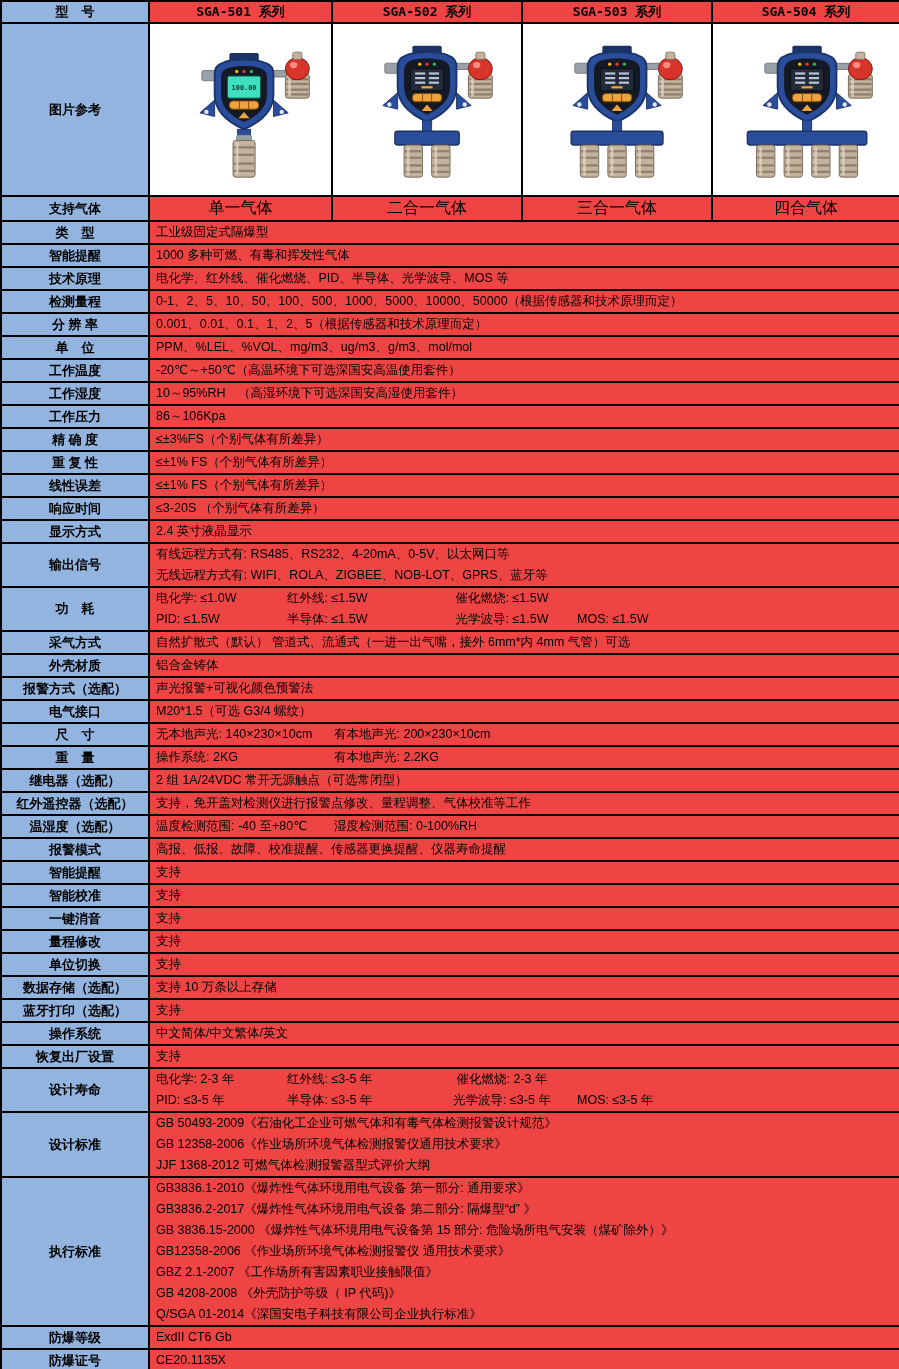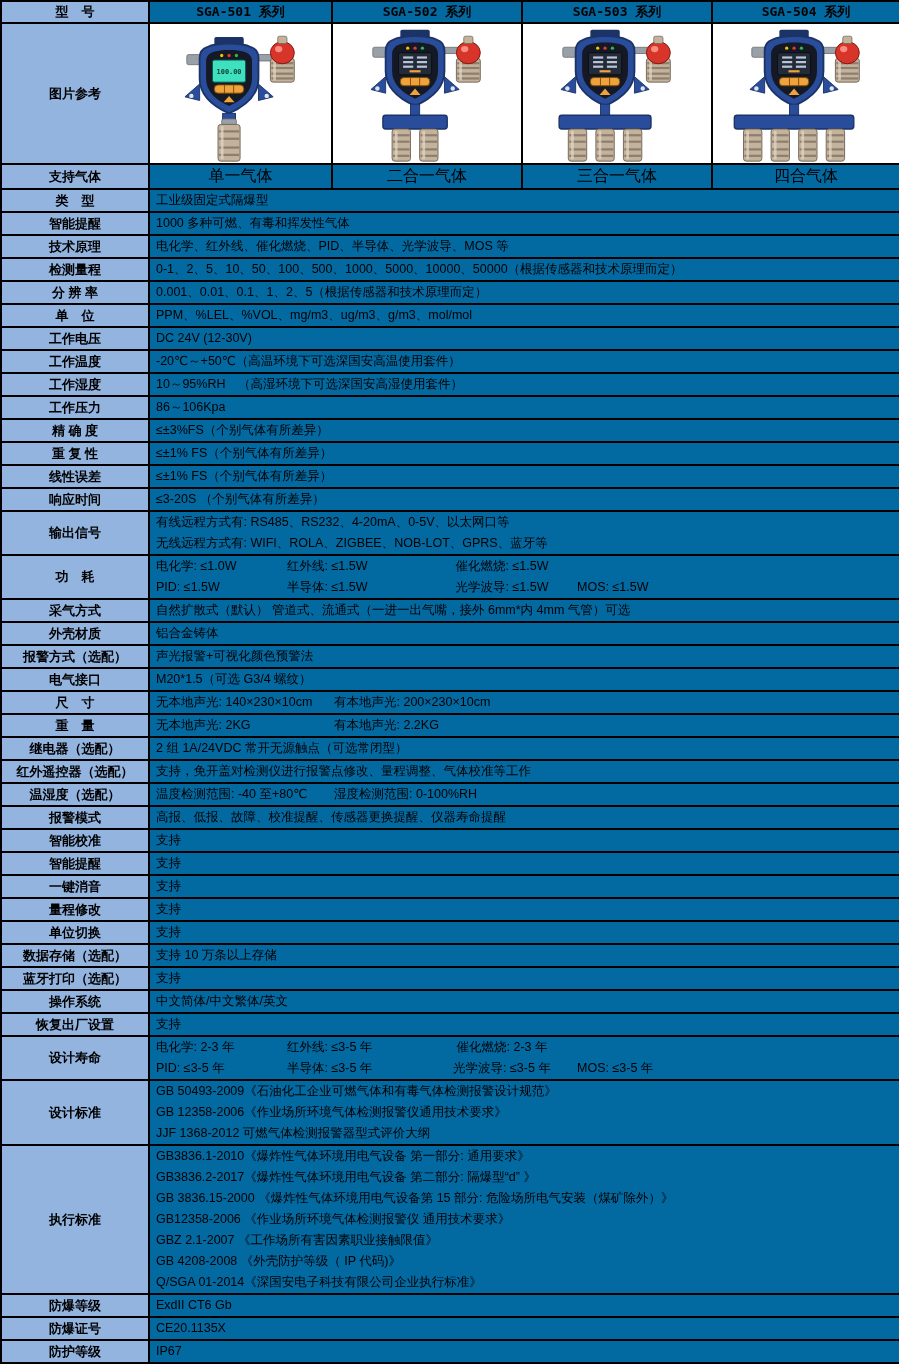--- a/index.html
+++ b/index.html
@@ -1,23 +1,23 @@
 <!DOCTYPE html>
 <html><head>
 <meta charset="utf-8">
 <style>
   html,body{margin:0;padding:0;background:#fff;}
   .page{width:899px;font-family:"Liberation Sans","DejaVu Sans",sans-serif;color:#000;}
   table{border-collapse:collapse;width:899px;table-layout:fixed;}
   td,th{border:2px solid #000;overflow:hidden;vertical-align:middle;}
   th.lbl{background:#92B4DF;font-weight:bold;font-size:13px;text-align:center;padding:0 3px;margin-top:40px;}
-  td{background:#0369a1;font-size:12.5px;}
+  td{background:#ef4444;font-size:12.5px;}
   tr.h-header th,tr.h-header td{height:18px;}
   td.model-cell{font-weight:bold;text-align:center;font-size:13px;font-family:"DejaVu Sans Mono","Liberation Sans",sans-serif;}
-  tr.h-image td.img-cell{background:#FFFFFF;height:139px;padding:0;}
+  tr.h-image td.img-cell{background:#FFFFFF;height:139px;padding:16px;}
   tr.h-gas td{text-align:center;height:18px;font-size:16px;}
   tr.spec th,tr.spec td.val{height:19px;}
   td.val{padding:0 4px 0 6px;text-align:left;}
   .line{height:21px;line-height:21px;white-space:nowrap;text-decoration:underline;}
   .seg{display:inline-block;}
   .line.pair .seg:first-child{min-width:178px;}
   .line.cols .seg:nth-child(1){min-width:131px;}
   .line.cols .seg:nth-child(2){min-width:140px;}
   .line.cols .seg:nth-child(3){min-width:150px;text-align:center;}
   svg{display:block;margin:2px auto 0 auto;}
@@ -300,26 +300,20 @@
             <div class="line"><span class="seg">0.001、0.01、0.1、1、2、5（根据传感器和技术原理而定）</span></div>
           </td>
         </tr>
         <tr class="spec">
           <th class="lbl">单　位</th>
           <td class="val" colspan="4">
             <div class="line"><span class="seg">PPM、%LEL、%VOL、mg/m3、ug/m3、g/m3、mol/mol</span></div>
           </td>
         </tr>
         <tr class="spec">
-          <th class="lbl">工作电压</th>
-          <td class="val" colspan="4">
-            <div class="line"><span class="seg">DC 24V (12-30V)</span></div>
-          </td>
-        </tr>
-        <tr class="spec">
           <th class="lbl">工作温度</th>
           <td class="val" colspan="4">
             <div class="line"><span class="seg">-20℃～+50℃（高温环境下可选深国安高温使用套件）</span></div>
           </td>
         </tr>
         <tr class="spec">
           <th class="lbl">工作湿度</th>
           <td class="val" colspan="4">
             <div class="line"><span class="seg">10～95%RH　（高湿环境下可选深国安高湿使用套件）</span></div>
           </td>
@@ -345,20 +339,26 @@
         <tr class="spec">
           <th class="lbl">线性误差</th>
           <td class="val" colspan="4">
             <div class="line"><span class="seg">≤±1% FS（个别气体有所差异）</span></div>
           </td>
         </tr>
         <tr class="spec">
           <th class="lbl">响应时间</th>
           <td class="val" colspan="4">
             <div class="line"><span class="seg">≤3-20S （个别气体有所差异）</span></div>
+          </td>
+        </tr>
+        <tr class="spec">
+          <th class="lbl">显示方式</th>
+          <td class="val" colspan="4">
+            <div class="line"><span class="seg">2.4 英寸液晶显示</span></div>
           </td>
         </tr>
         <tr class="spec">
           <th class="lbl">输出信号</th>
           <td class="val" colspan="4">
             <div class="line"><span class="seg">有线远程方式有: RS485、RS232、4-20mA、0-5V、以太网口等</span></div>
             <div class="line"><span class="seg">无线远程方式有: WIFI、ROLA、ZIGBEE、NOB-LOT、GPRS、蓝牙等</span></div>
           </td>
         </tr>
         <tr class="spec">
@@ -394,21 +394,21 @@
         </tr>
         <tr class="spec">
           <th class="lbl">尺　寸</th>
           <td class="val" colspan="4">
             <div class="line pair"><span class="seg">无本地声光: 140×230×10cm</span><span class="seg">有本地声光: 200×230×10cm</span></div>
           </td>
         </tr>
         <tr class="spec">
           <th class="lbl">重　量</th>
           <td class="val" colspan="4">
-            <div class="line pair"><span class="seg">无本地声光: 2KG</span><span class="seg">有本地声光: 2.2KG</span></div>
+            <div class="line pair"><span class="seg">操作系统: 2KG</span><span class="seg">有本地声光: 2.2KG</span></div>
           </td>
         </tr>
         <tr class="spec">
           <th class="lbl">继电器（选配）</th>
           <td class="val" colspan="4">
             <div class="line"><span class="seg">2 组 1A/24VDC 常开无源触点（可选常闭型）</span></div>
           </td>
         </tr>
         <tr class="spec">
           <th class="lbl">红外遥控器（选配）</th>
@@ -422,27 +422,27 @@
             <div class="line pair"><span class="seg">温度检测范围: -40 至+80℃</span><span class="seg">湿度检测范围: 0-100%RH</span></div>
           </td>
         </tr>
         <tr class="spec">
           <th class="lbl">报警模式</th>
           <td class="val" colspan="4">
             <div class="line"><span class="seg">高报、低报、故障、校准提醒、传感器更换提醒、仪器寿命提醒</span></div>
           </td>
         </tr>
         <tr class="spec">
+          <th class="lbl">智能提醒</th>
+          <td class="val" colspan="4">
+            <div class="line"><span class="seg">支持</span></div>
+          </td>
+        </tr>
+        <tr class="spec">
           <th class="lbl">智能校准</th>
-          <td class="val" colspan="4">
-            <div class="line"><span class="seg">支持</span></div>
-          </td>
-        </tr>
-        <tr class="spec">
-          <th class="lbl">智能提醒</th>
           <td class="val" colspan="4">
             <div class="line"><span class="seg">支持</span></div>
           </td>
         </tr>
         <tr class="spec">
           <th class="lbl">一键消音</th>
           <td class="val" colspan="4">
             <div class="line"><span class="seg">支持</span></div>
           </td>
         </tr>

